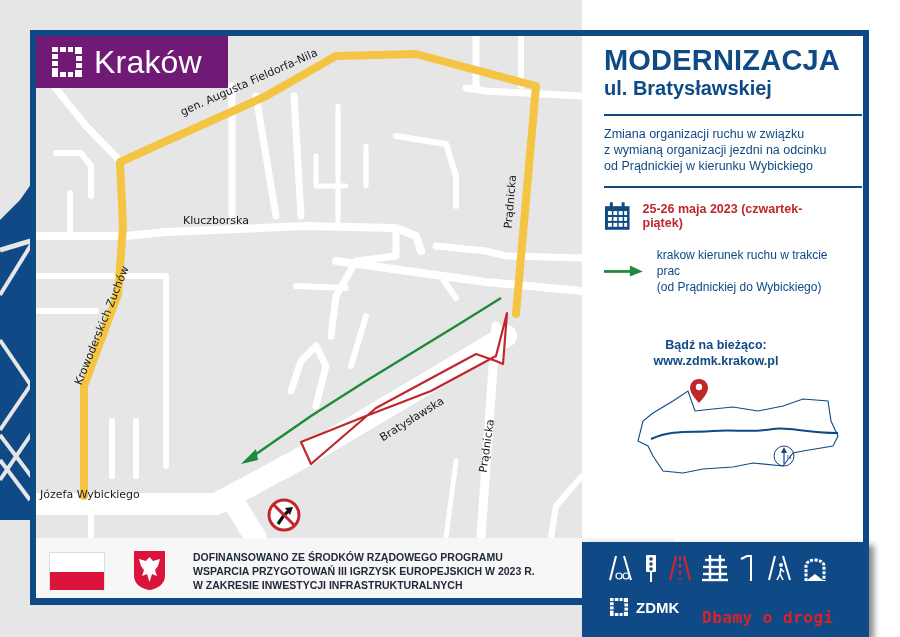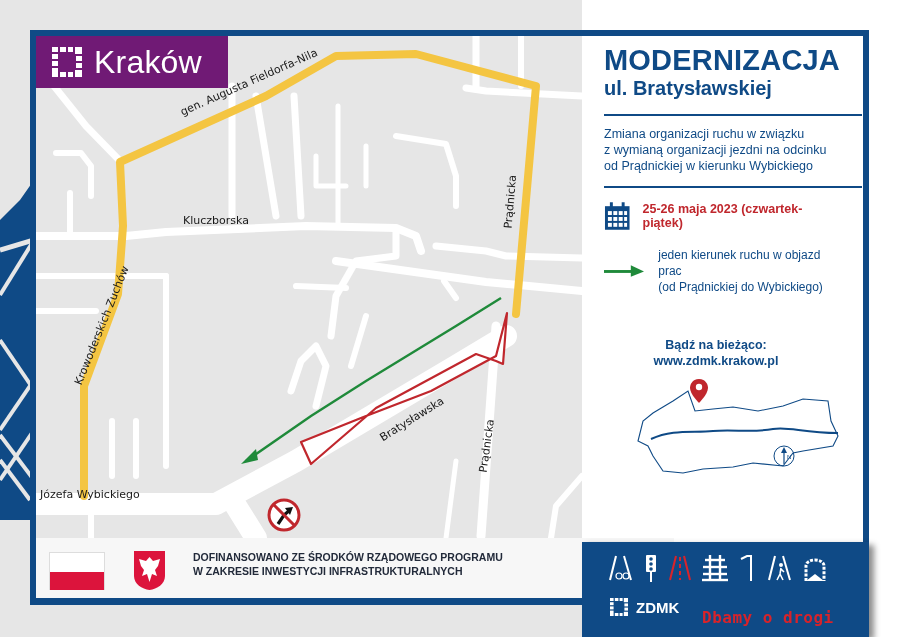--- a/index.html
+++ b/index.html
@@ -180,21 +180,21 @@
     <span class="date-text">25-26 maja 2023 (czwartek-piątek)</span>
   </div>
 
 
   <div class="legend-row" style="margin-top:16px;">
     <svg width="42" height="12" viewBox="0 0 42 12">
       <rect x="0" y="5" width="30" height="3" fill="#1f8a3a"></rect>
       <polygon points="28,0 42,6.5 28,12" fill="#1f8a3a"></polygon>
     </svg>
     <div class="legend-text">
-      <div>jeden kierunek ruchu w objazd prac</div>
+      <div>krakow kierunek ruchu w trakcie prac</div>
       <div>(od Prądnickiej do Wybickiego)</div>
     </div>
   </div>
 
   <div class="info-head" style="margin-top:42px;">
     <div>Bądź na bieżąco:</div>
     <div>www.zdmk.krakow.pl</div>
   </div>
 
   <svg width="220" height="105" viewBox="0 0 220 105" style="margin-left:40px; margin-top:2px;">
@@ -217,20 +217,21 @@
   <div class="flag">
       <div class="w"></div>
       <div class="r"></div>
     </div>
   <svg class="emblem" viewBox="0 0 33 40">
     <path d="M1,1 H32 V26 C32,34 24,39 16.5,40 C9,39 1,34 1,26 Z" fill="#dc143c"></path>
     <path d="M16.5,7 L13,11 L6,9 L8,16 L11,20 L9,26 L14,24 L16.5,32 L19,24 L24,26 L22,20 L25,16 L27,9 L20,11 Z" fill="#ffffff"></path>
   </svg>
   <div class="funding-text">
     <div>DOFINANSOWANO ZE ŚRODKÓW RZĄDOWEGO PROGRAMU</div>
+    <div>WSPARCIA PRZYGOTOWAŃ III IGRZYSK EUROPEJSKICH W 2023 R.</div>
     <div>W ZAKRESIE INWESTYCJI INFRASTRUKTURALNYCH</div>
   </div>
 </div>
 
 <div class="zdmk-box">
   <div class="zdmk-icons">
     <svg width="24" height="28" viewBox="0 0 24 28">
       <line x1="7" y1="2" x2="1" y2="26" stroke="#fff" stroke-width="2"></line>
         <line x1="15" y1="2" x2="22" y2="26" stroke="#fff" stroke-width="2"></line>
       <circle cx="10" cy="22" r="3" fill="none" stroke="#fff" stroke-width="1.2"></circle>

